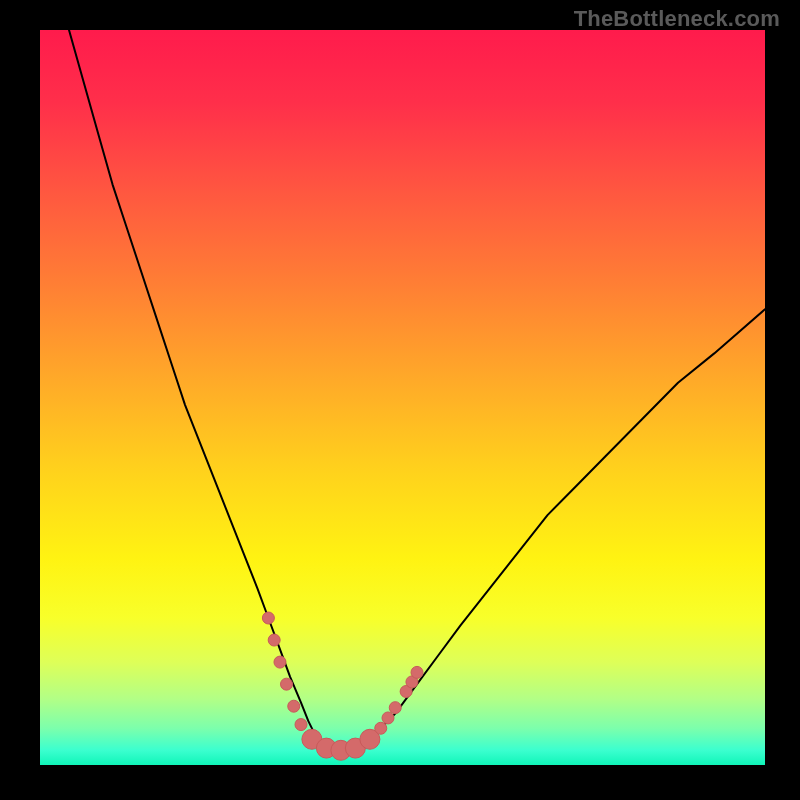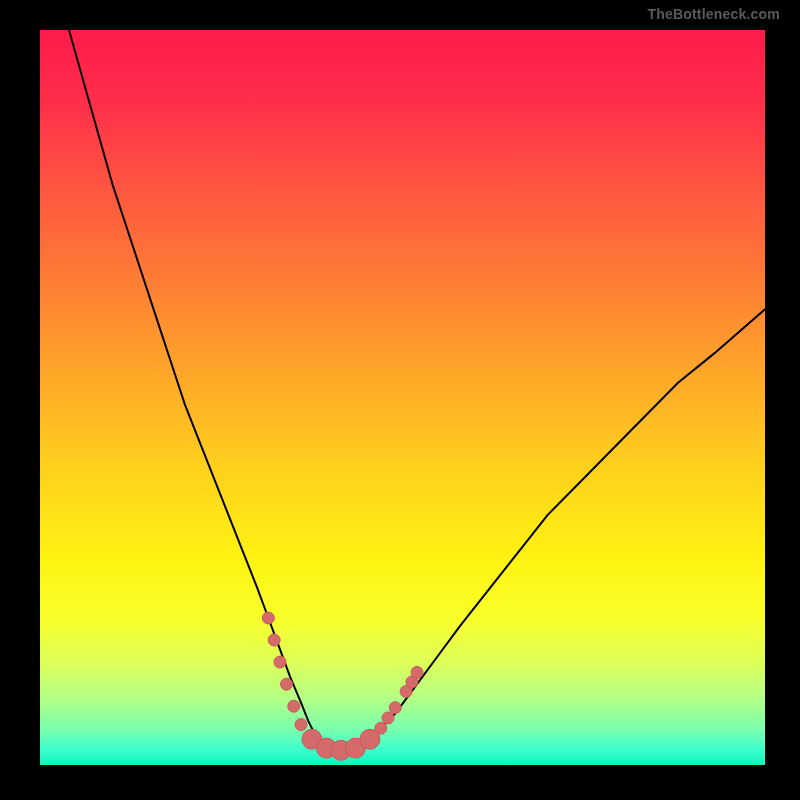--- a/index.html
+++ b/index.html
@@ -27,21 +27,21 @@
   }
   .plot-svg {
     display: block;
     width: 100%;
     height: 100%;
   }
   .watermark {
     position: absolute;
     top: 6px;
     right: 20px;
-    font-size: 14px;
+    font-size: 22px;
     font-weight: 600;
     color: #5a5a5a;
     letter-spacing: 0.2px;
     user-select: none;
   }
 </style>
 </head>
 <body>
 
 <div class="frame">

